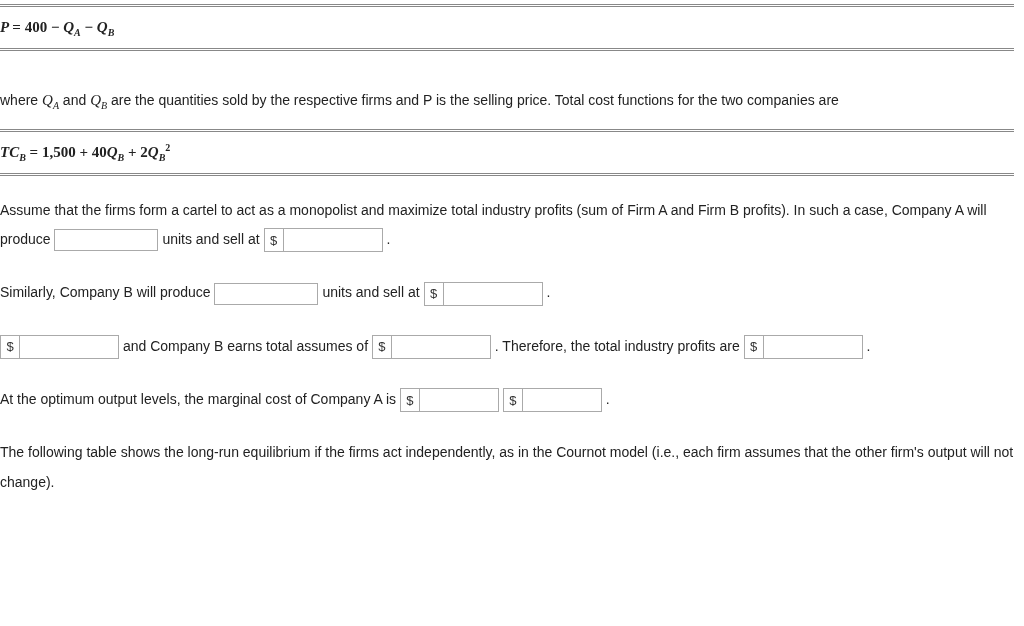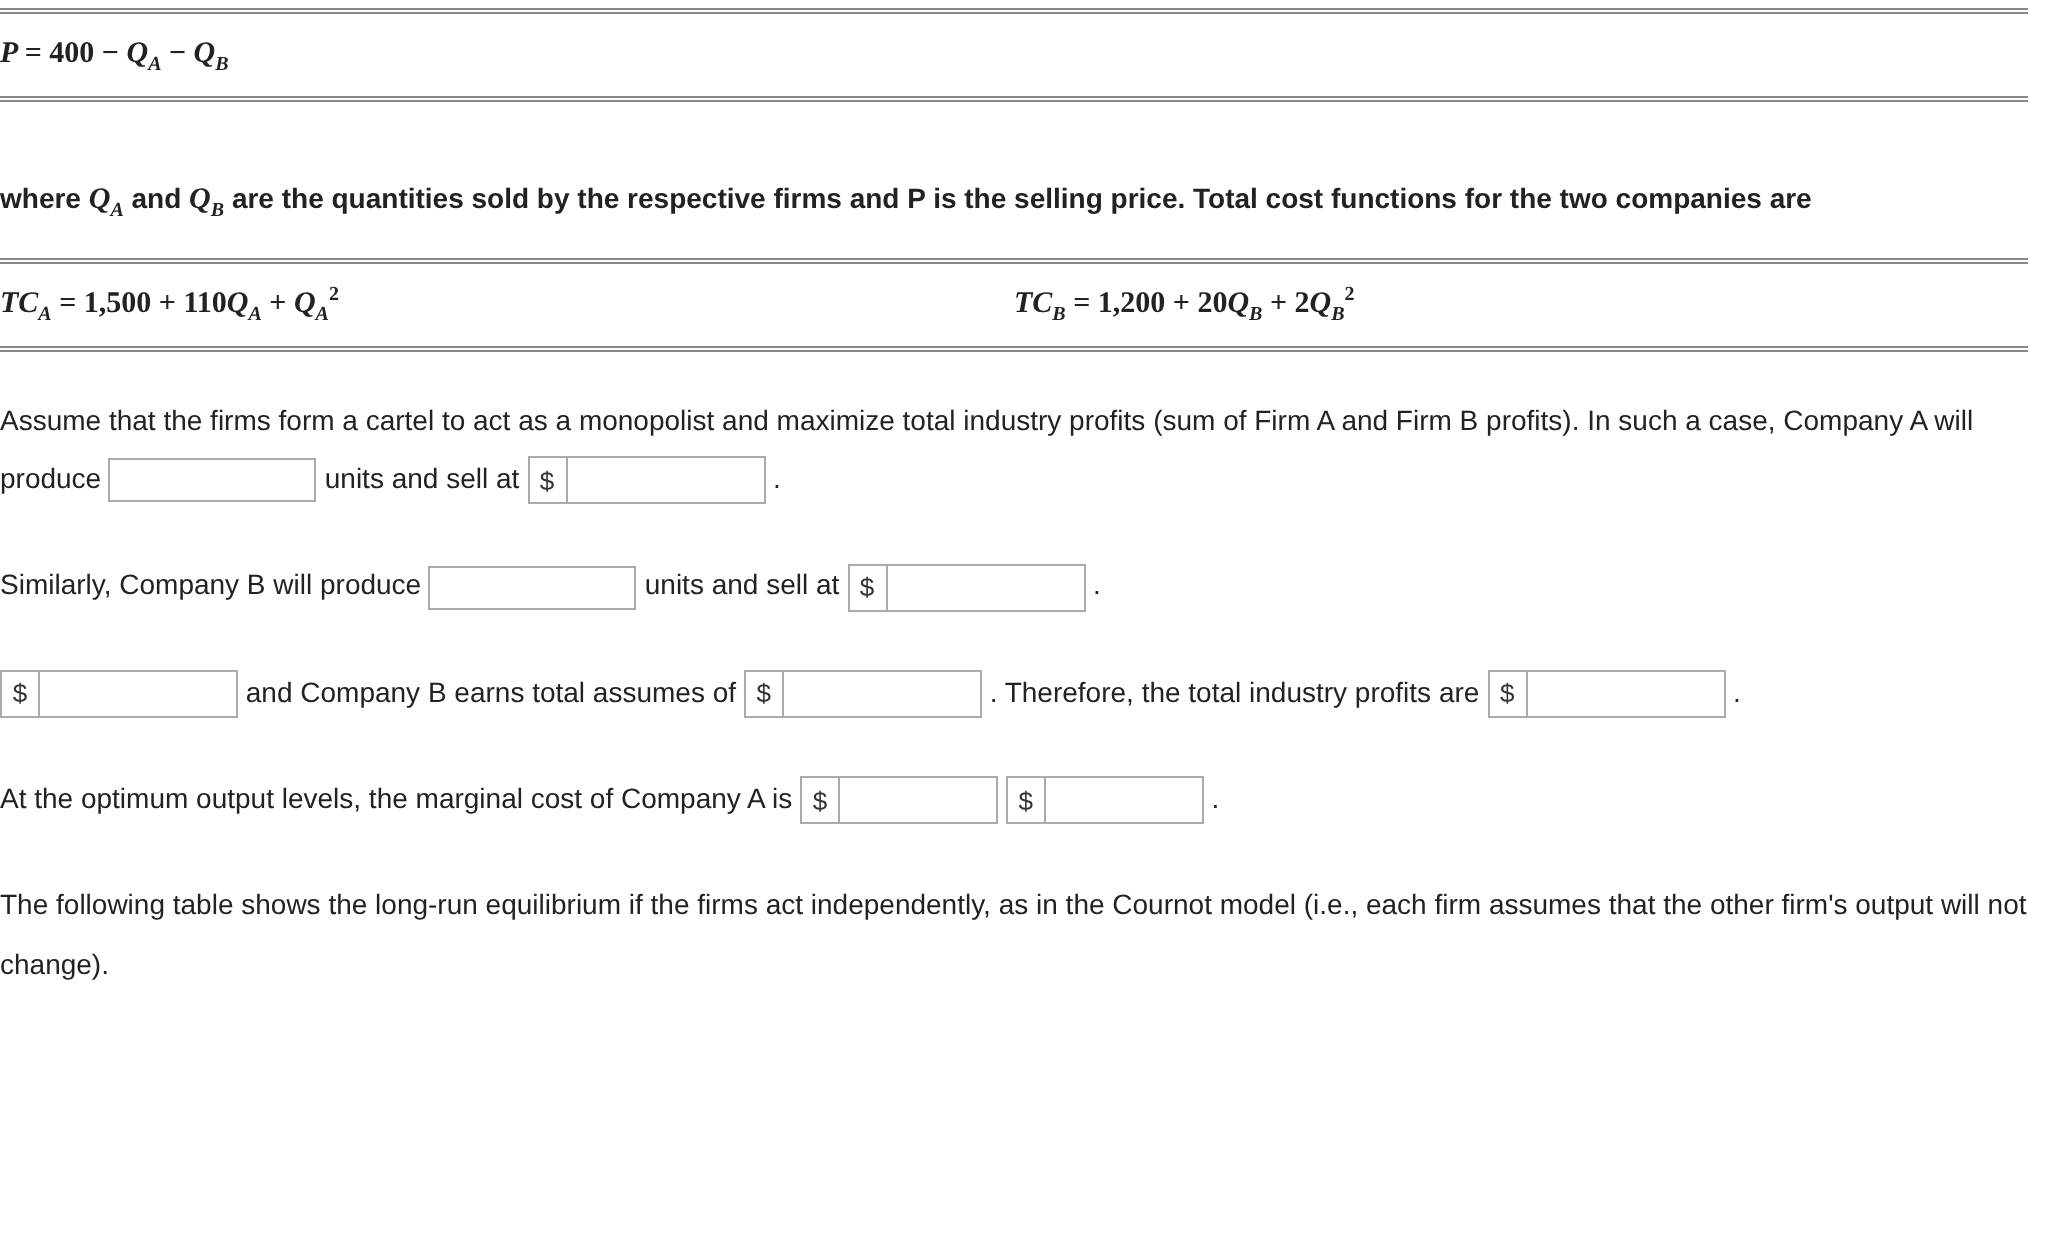--- a/index.html
+++ b/index.html
@@ -30,21 +30,21 @@
   .math {
     font-family: 'Times New Roman', Times, serif;
     font-size: 15px;
     font-style: italic;
     white-space: nowrap;
   }
   .math .rm { font-style: normal; }
   .math .sub { font-size: 10px; vertical-align: sub; font-style: italic; }
   .math .sup { font-size: 10px; vertical-align: super; font-style: normal; }
   .para { margin: 16px 0 24px 0; line-height: 2.1; }
-  .para.tight { margin-top: 26px; margin-bottom: 12px; font-weight: bold; }
+  .para.tight { margin-top: 26px; margin-bottom: 12px; }
   .para.last { margin-bottom: 0; }
   input.blank {
     border: 1px solid #aaa;
     height: 20px;
     width: 94px;
     font-size: 13px;
     padding: 0 4px;
     vertical-align: middle;
     background: #fff;
   }
@@ -87,26 +87,21 @@
   </div>
 
   <div class="para tight">
     <span>where </span><span class="math">Q<span class="sub">A</span></span><span> and </span><span class="math">Q<span class="sub">B</span></span><span> are the quantities sold by the respective firms and P is the selling price. Total cost functions for the two companies are</span>
   </div>
 
   <div class="double-rule">
     <div class="eq-row">
       <div class="eq-cell">
         <span class="math">
-          TC<span class="sub">A</span> <span class="rm">= 1,500 + 110</span>Q<span class="sub">A</span> <span class="rm">+</span> Q<span class="sub">A</span><span class="sup">2</span>
-        </span>
-      </div>
-      <div class="eq-cell">
-        <span class="math">
-          TC<span class="sub">B</span> <span class="rm">= 1,200 + 20</span>Q<span class="sub">B</span> <span class="rm">+ 2</span>Q<span class="sub">B</span><span class="sup">2</span>
+          TC<span class="sub">B</span> <span class="rm">= 1,500 + 40</span>Q<span class="sub">B</span> <span class="rm">+ 2</span>Q<span class="sub">B</span><span class="sup">2</span>
         </span>
       </div>
     </div>
   </div>
 
   <div class="para">
     <span>Assume that the firms form a cartel to act as a monopolist and maximize total industry profits (sum of Firm A and Firm B profits). In such a case, Company A will produce </span>
     <input class="blank" value="" style="">
     <span> units and sell at </span>
     <span class="money-wrap">

